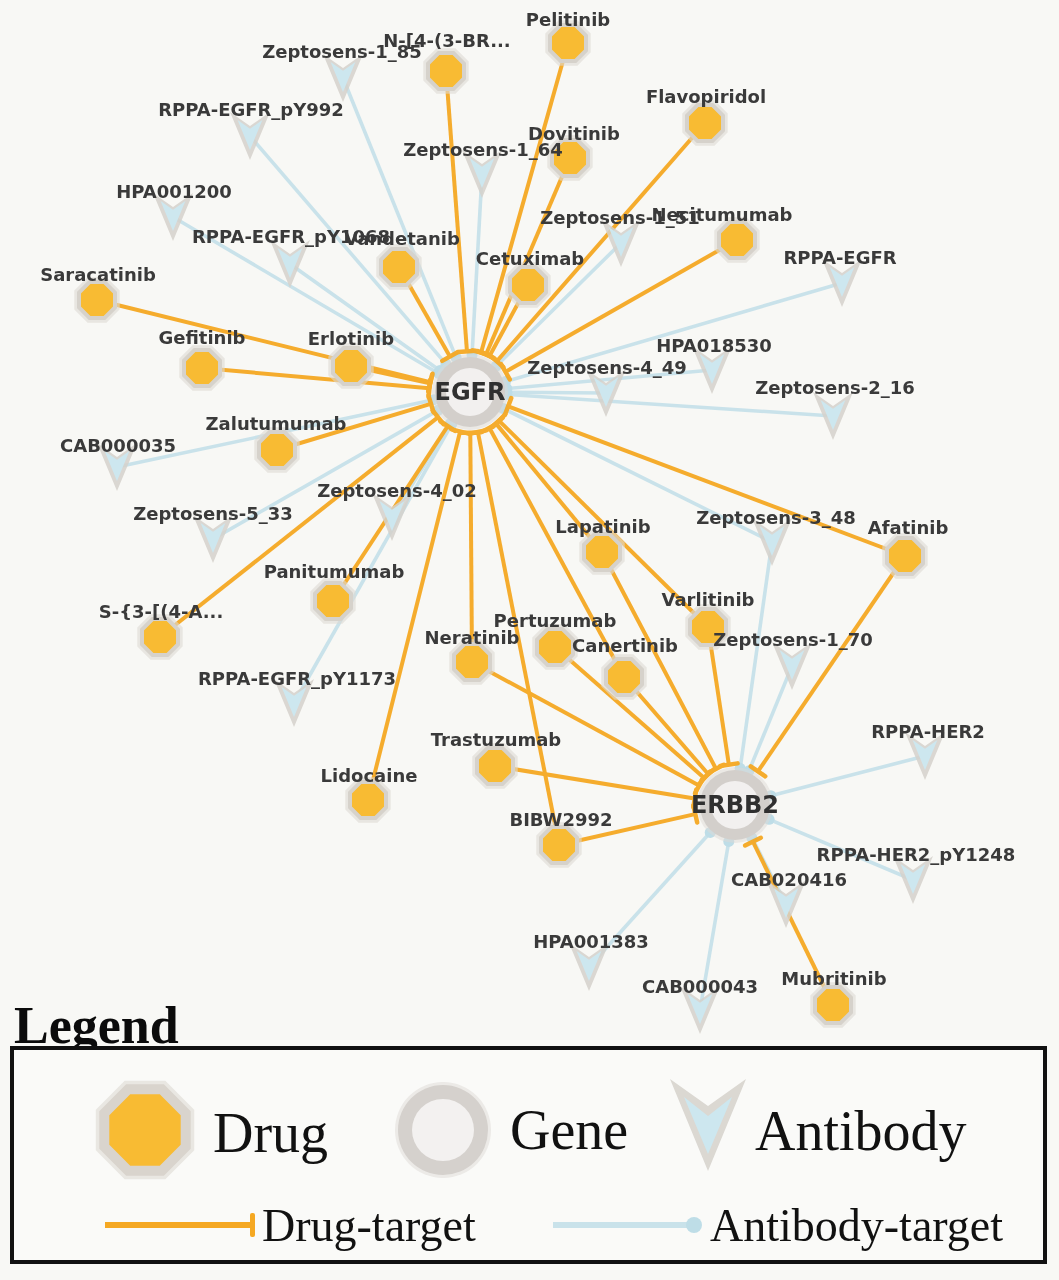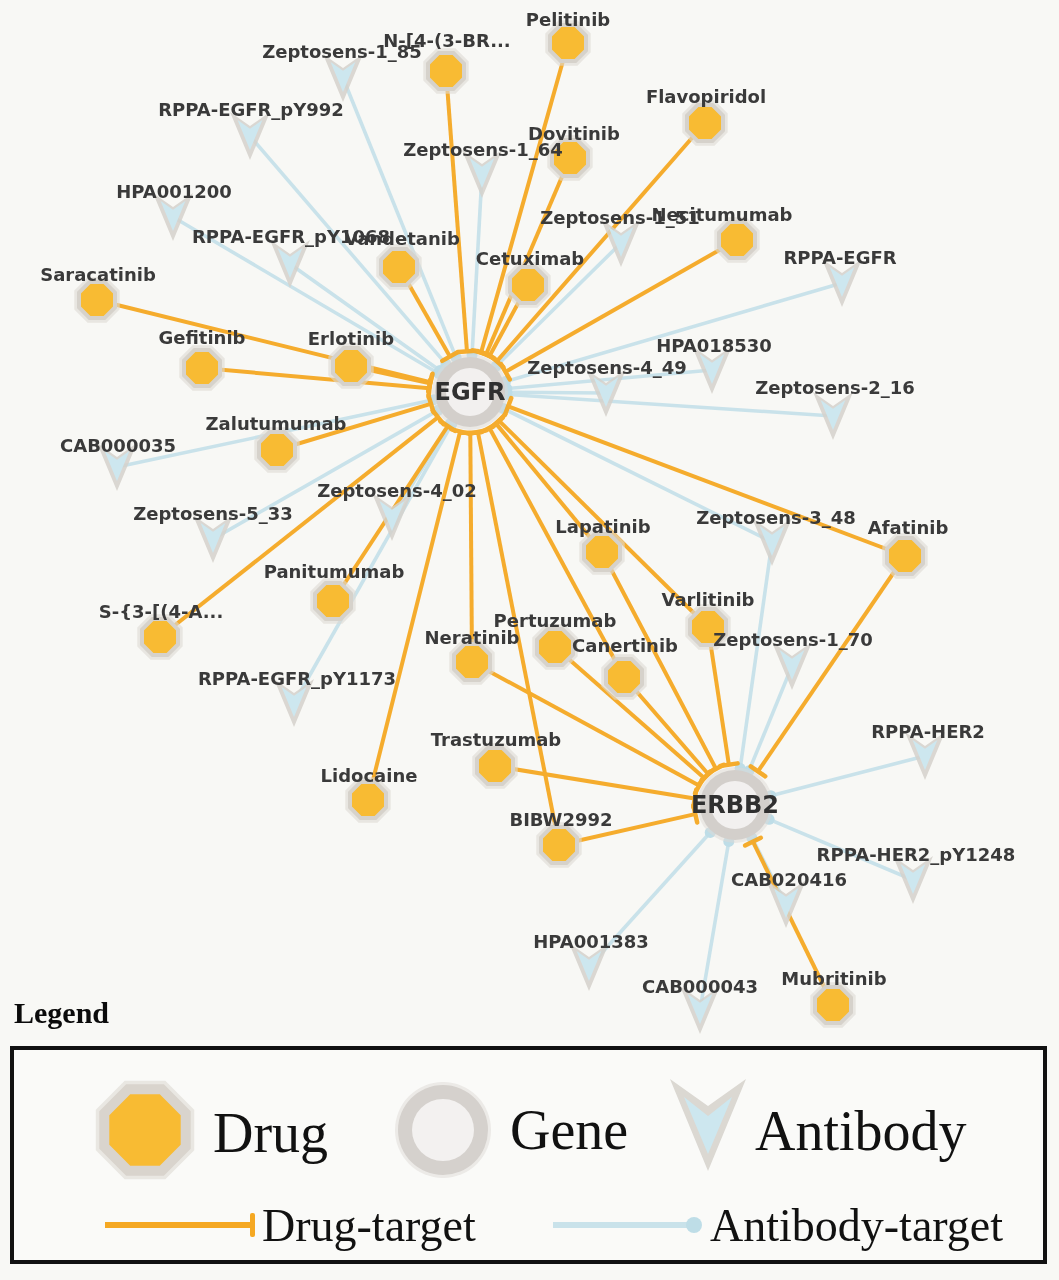--- a/index.html
+++ b/index.html
@@ -13,21 +13,21 @@
     font-family:"DejaVu Sans", sans-serif;
     font-weight:bold;font-size:18px;fill:#3A3A3A;text-anchor:middle;
   }
   .gene-label{
     font-family:"DejaVu Sans", sans-serif;
     font-weight:bold;font-size:24px;fill:#303030;text-anchor:middle;
   }
   #legend-title{
     position:absolute;left:14px;top:996px;
     font-family:"Liberation Serif", serif;
-    font-weight:bold;font-size:30px;color:#0B0B0B;
+    font-weight:bold;font-size:52px;color:#0B0B0B;
   }
   #legend-box-svg{position:absolute;left:10px;top:1046px;}
   .legend-text{
     font-family:"Liberation Serif", serif;
     font-size:56px;fill:#111111;
   }
   .legend-text-small{
     font-family:"Liberation Serif", serif;
     font-size:46px;fill:#111111;
   }

